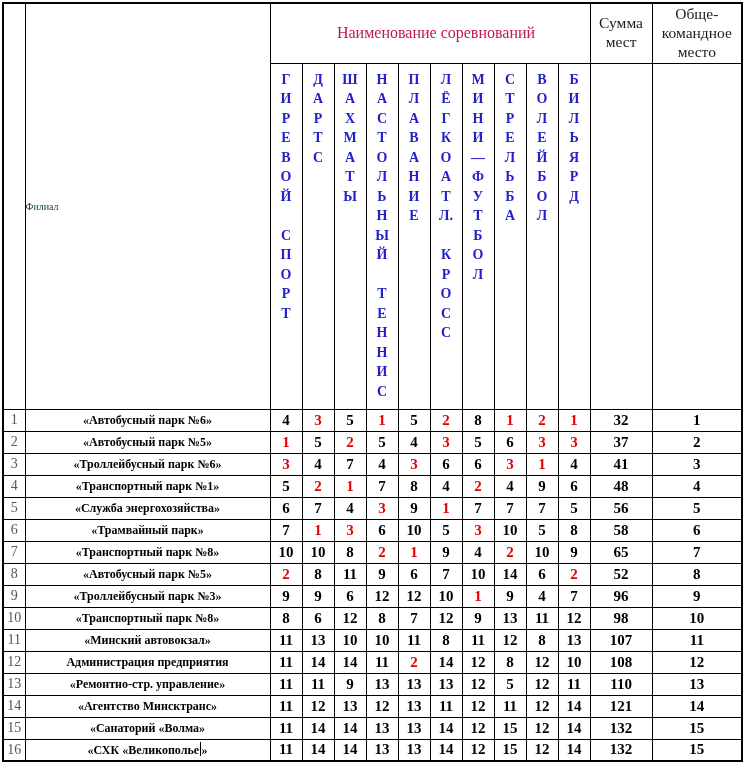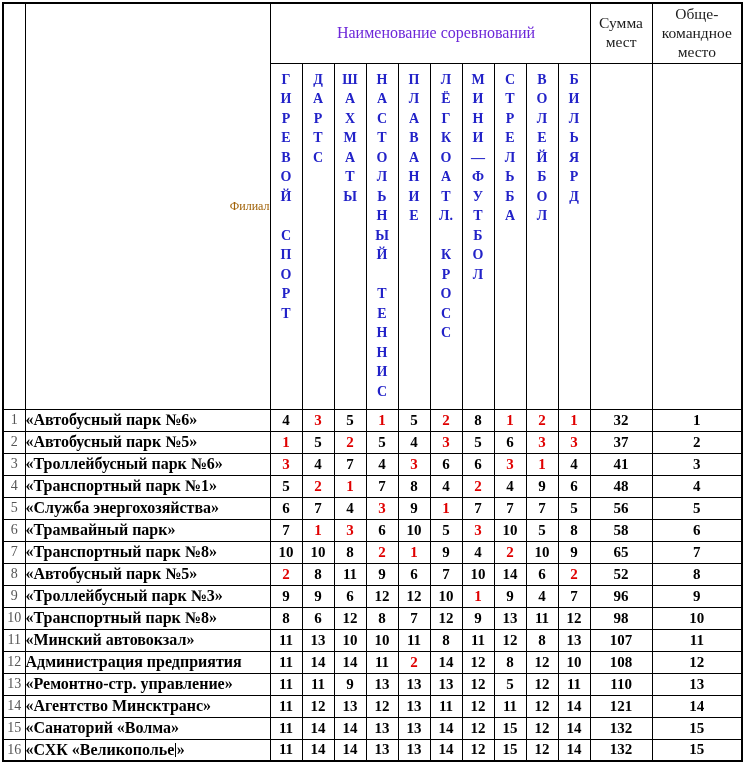--- a/index.html
+++ b/index.html
@@ -17,51 +17,51 @@
     border-collapse:collapse;
     table-layout:fixed;
     width:739px;
     border:2px solid #000;
   }
   td{border:1px solid #000;padding:0;overflow:hidden;box-sizing:border-box;}
   
   tr.band-a{height:58px;}
   td.comp-head{
     text-align:center;vertical-align:middle;
-    font-size:16px;color:#6d28d9;padding-left:12px;
+    font-size:16px;color:#be185d;padding-left:12px;
   }
   td.sum-head,td.overall-head{
     text-align:center;vertical-align:middle;
     font-size:15.5px;line-height:1.22;color:#1c1c1c;padding:1px 2px;
   }
   td.numcol-head{background:#fff;}
   td.filial-head{
-    text-align:right;vertical-align:middle;
-    font-size:12px;color:#a16207;
+    text-align:left;vertical-align:middle;
+    font-size:10px;color:#14532d;
   }
   
   tr.band-b{height:346px;}
   td.sport{
     color:var(--blue);
     font-weight:bold;
     font-size:14px;
     line-height:19.5px;
     text-align:center;
     vertical-align:top;
     padding-top:6px;
     white-space:pre-line;
   }
   td.filler{background:#fff;}
   
   tr.data-row{height:22px;}
   td.num{
     text-align:center;font-size:14px;color:#555;font-weight:normal;
   }
   td.name{
-    font-weight:bold;font-size:16px;white-space:nowrap;
+    text-align:center;font-weight:bold;font-size:12px;white-space:nowrap;
   }
   td.val,td.sum,td.place{
     text-align:center;font-weight:bold;font-size:15px;
   }
   td.val.top3{color:var(--red);}
   .caret{
     display:inline-block;width:1.5px;height:14px;background:#000;
     vertical-align:-2px;margin:0 0.5px;
   }
 </style>

